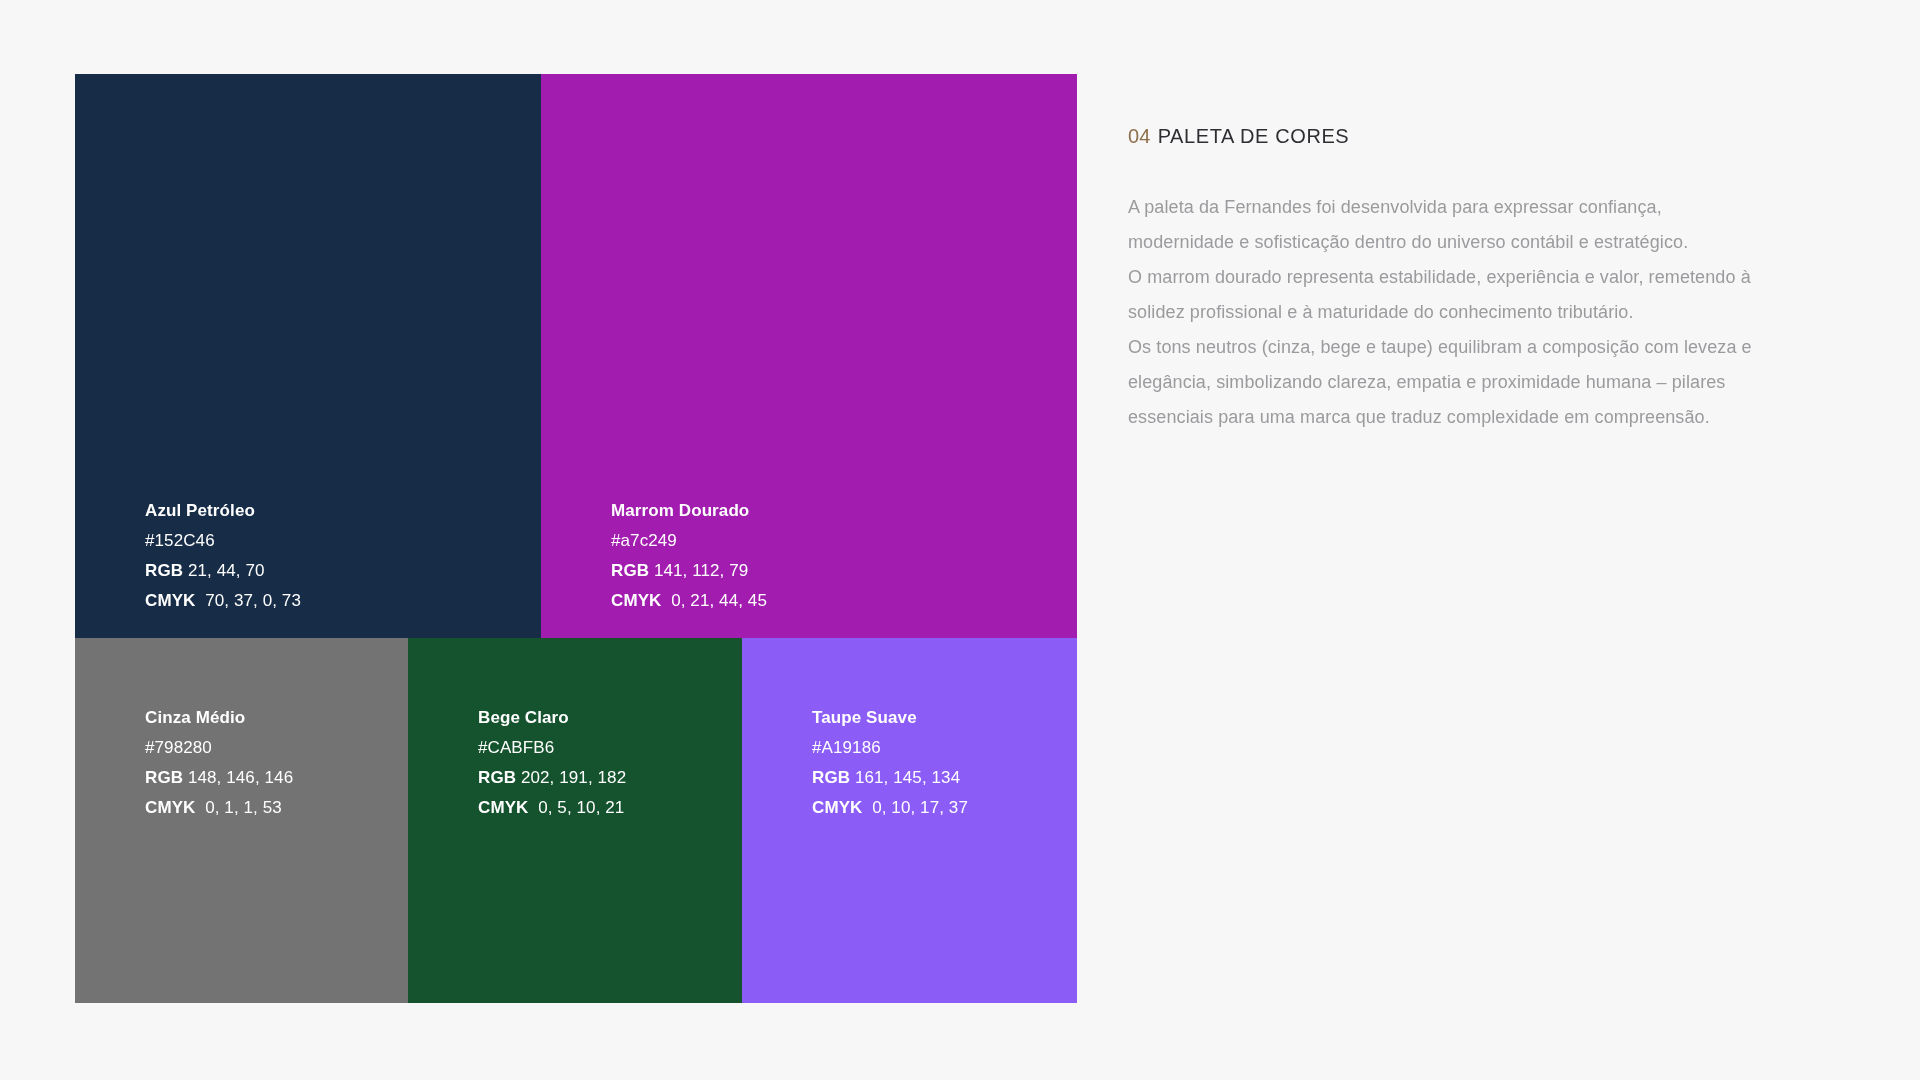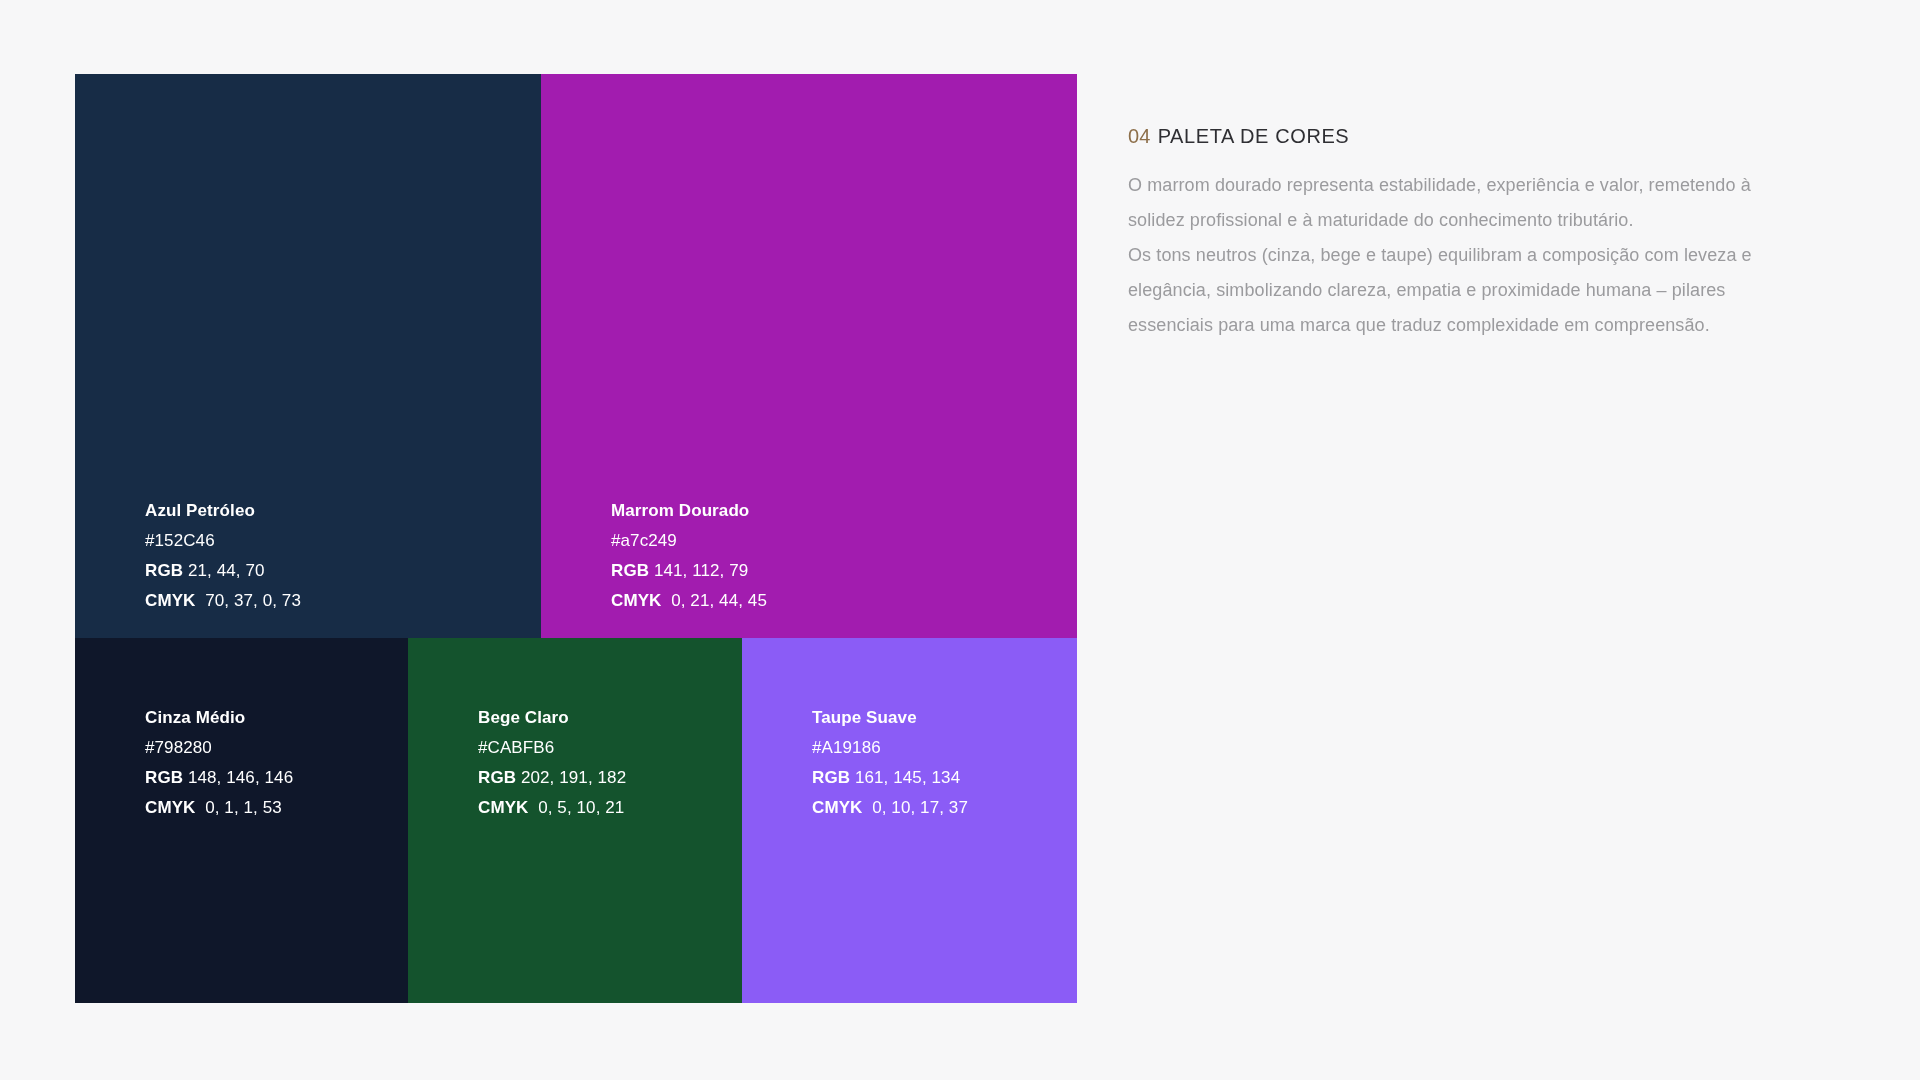--- a/index.html
+++ b/index.html
@@ -111,21 +111,21 @@
   
   .text-panel {
     position: absolute;
     left: 1128px;
     top: 122px;
     width: 640px;
   }
   .panel-heading {
     font-size: 20px;
     line-height: 28px;
-    margin-bottom: 18px;
+    margin-bottom: 40px;
     white-space: nowrap;
   }
   .panel-heading .num {
     color: #8d6f4a;
     font-weight: normal;
     letter-spacing: 0.2px;
   }
   .panel-heading .title {
     color: #2f2f33;
     font-weight: normal;
@@ -158,21 +158,21 @@
 
     <div class="swatch" id="swatch-marrom" style="background-color: #a21caf;">
       <div class="swatch-inner">
         <div class="sw-name">Marrom Dourado</div>
         <div class="sw-hex">#a7c249</div>
         <div class="sw-line"><span class="k">RGB</span> <span class="v">141, 112, 79</span></div>
         <div class="sw-line"><span class="k">CMYK</span>&nbsp; <span class="v">0, 21, 44, 45</span></div>
       </div>
     </div>
 
-    <div class="swatch" id="swatch-cinza" style="background-color: #0f172a;">
+    <div class="swatch" id="swatch-cinza" style="background-color: #737373;">
       <div class="swatch-inner">
         <div class="sw-name">Cinza Médio</div>
         <div class="sw-hex">#798280</div>
         <div class="sw-line"><span class="k">RGB</span> <span class="v">148, 146, 146</span></div>
         <div class="sw-line"><span class="k">CMYK</span>&nbsp; <span class="v">0, 1, 1, 53</span></div>
       </div>
     </div>
 
     <div class="swatch" id="swatch-bege" style="background-color: #14532d;">
       <div class="swatch-inner">
@@ -192,18 +192,19 @@
       </div>
     </div>
 
   </div>
 
   <div class="text-panel">
     <div class="panel-heading">
       <span class="num">04</span><span class="title">PALETA DE CORES</span>
     </div>
     <div class="panel-body">
+      <p>A paleta da Fernandes foi desenvolvida para expressar confiança, modernidade e sofisticação dentro do universo contábil e estratégico.</p>
       <p>O marrom dourado representa estabilidade, experiência e valor, remetendo à solidez profissional e à maturidade do conhecimento tributário.</p>
       <p>Os tons neutros (cinza, bege e taupe) equilibram a composição com leveza e elegância, simbolizando clareza, empatia e proximidade humana – pilares essenciais para uma marca que traduz complexidade em compreensão.</p>
     </div>
   </div>
 
 </div>
 
 </body></html>

